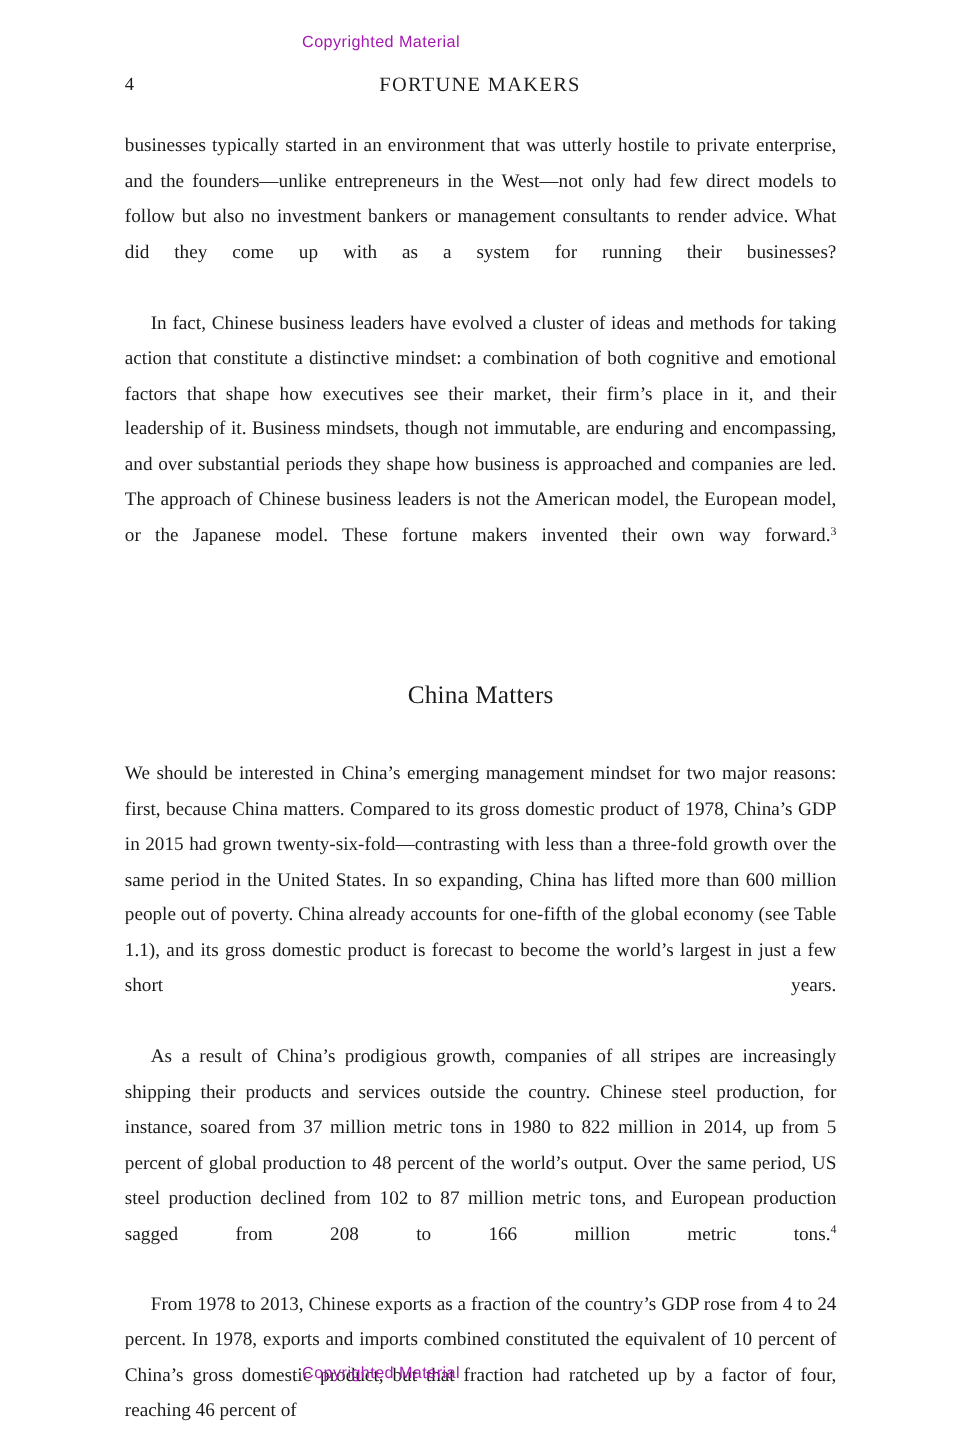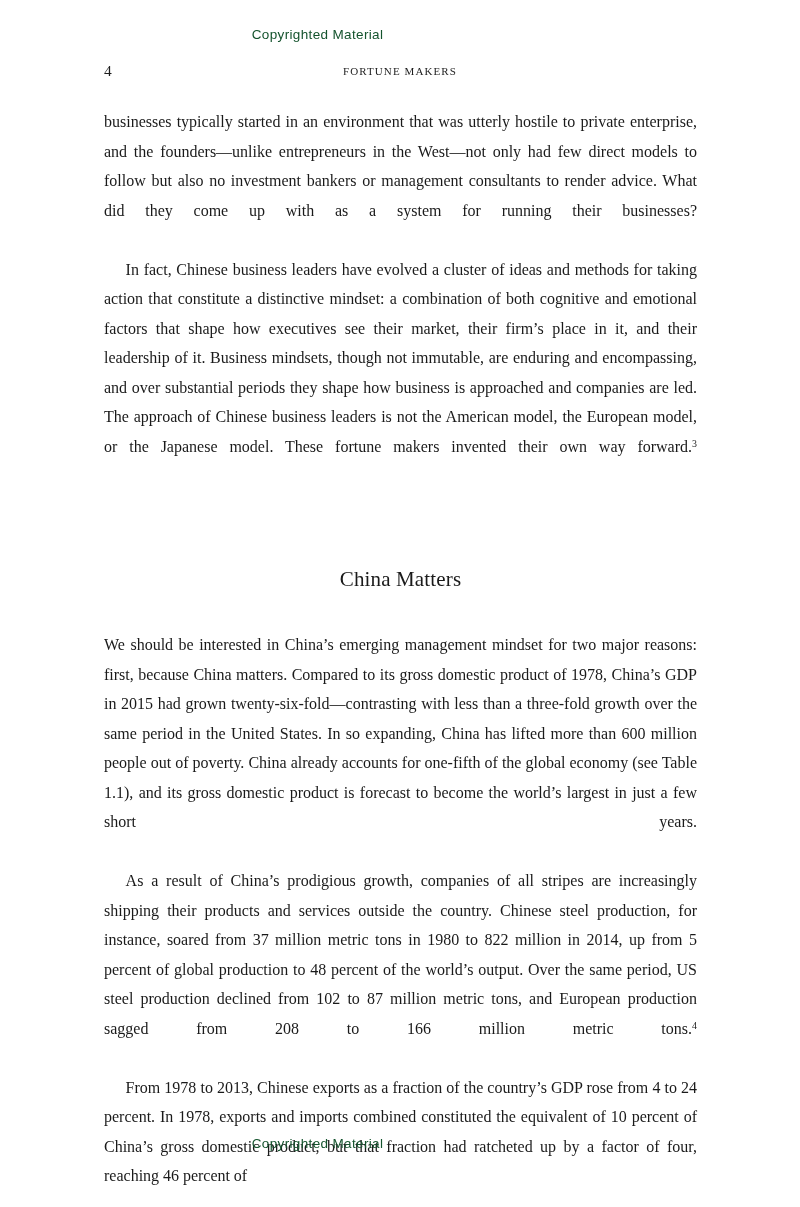--- a/index.html
+++ b/index.html
@@ -21,21 +21,21 @@
 
   
   .watermark {
     position: absolute;
     left: 0;
     width: 635px;
     text-align: center;
     font-family: "Liberation Sans", "DejaVu Sans", sans-serif;
     font-size: 13.5px;
     letter-spacing: 0.35px;
-    color: #14532d;
+    color: #a21caf;
     white-space: nowrap;
   }
   .watermark-top { top: 27px; }
   .watermark-bottom { top: 1136px; }
 
   
   .running-head {
     position: absolute;
     left: 104px;
     top: 60px;
@@ -49,21 +49,21 @@
     font-size: 15.5px;
     color: #1d1d1d;
     line-height: 22px;
   }
   .running-title {
     position: absolute;
     left: 0;
     top: 0;
     width: 592px;
     text-align: center;
-    font-size: 11px;
+    font-size: 17px;
     line-height: 22px;
     letter-spacing: 1.1px;
     color: #1d1d1d;
     white-space: nowrap;
   }
 
   
   .textblock {
     position: absolute;
     left: 104px;

